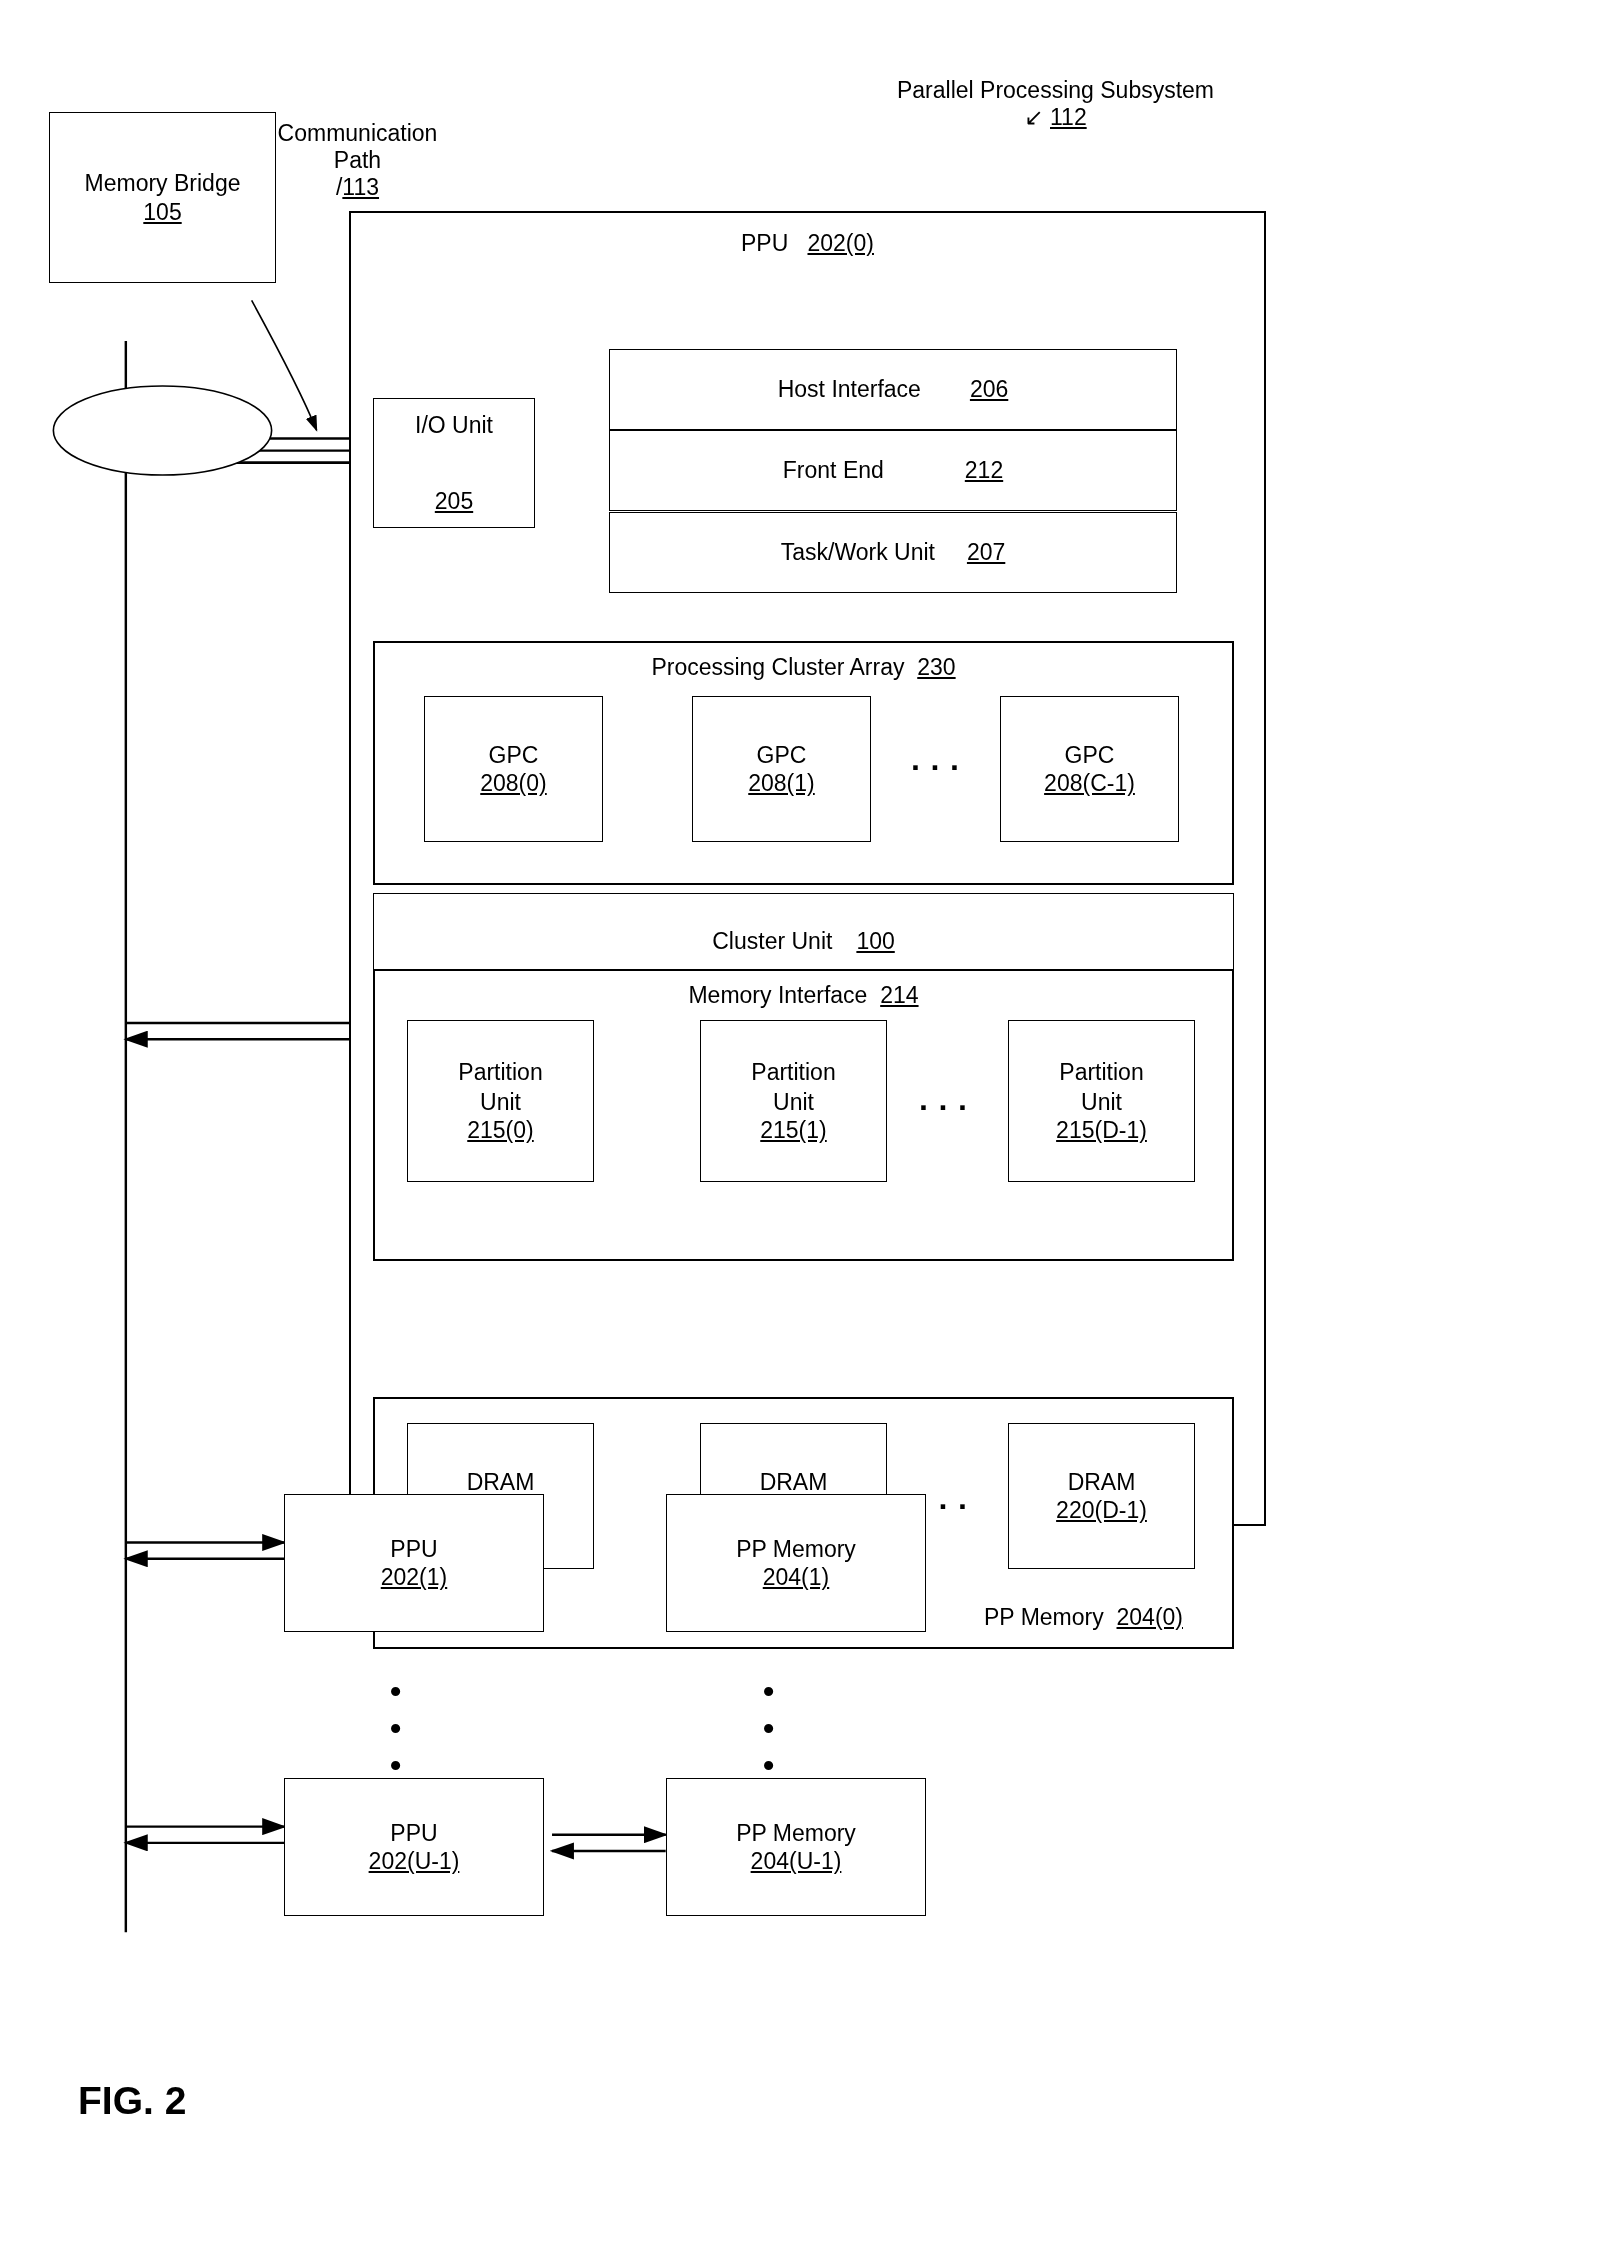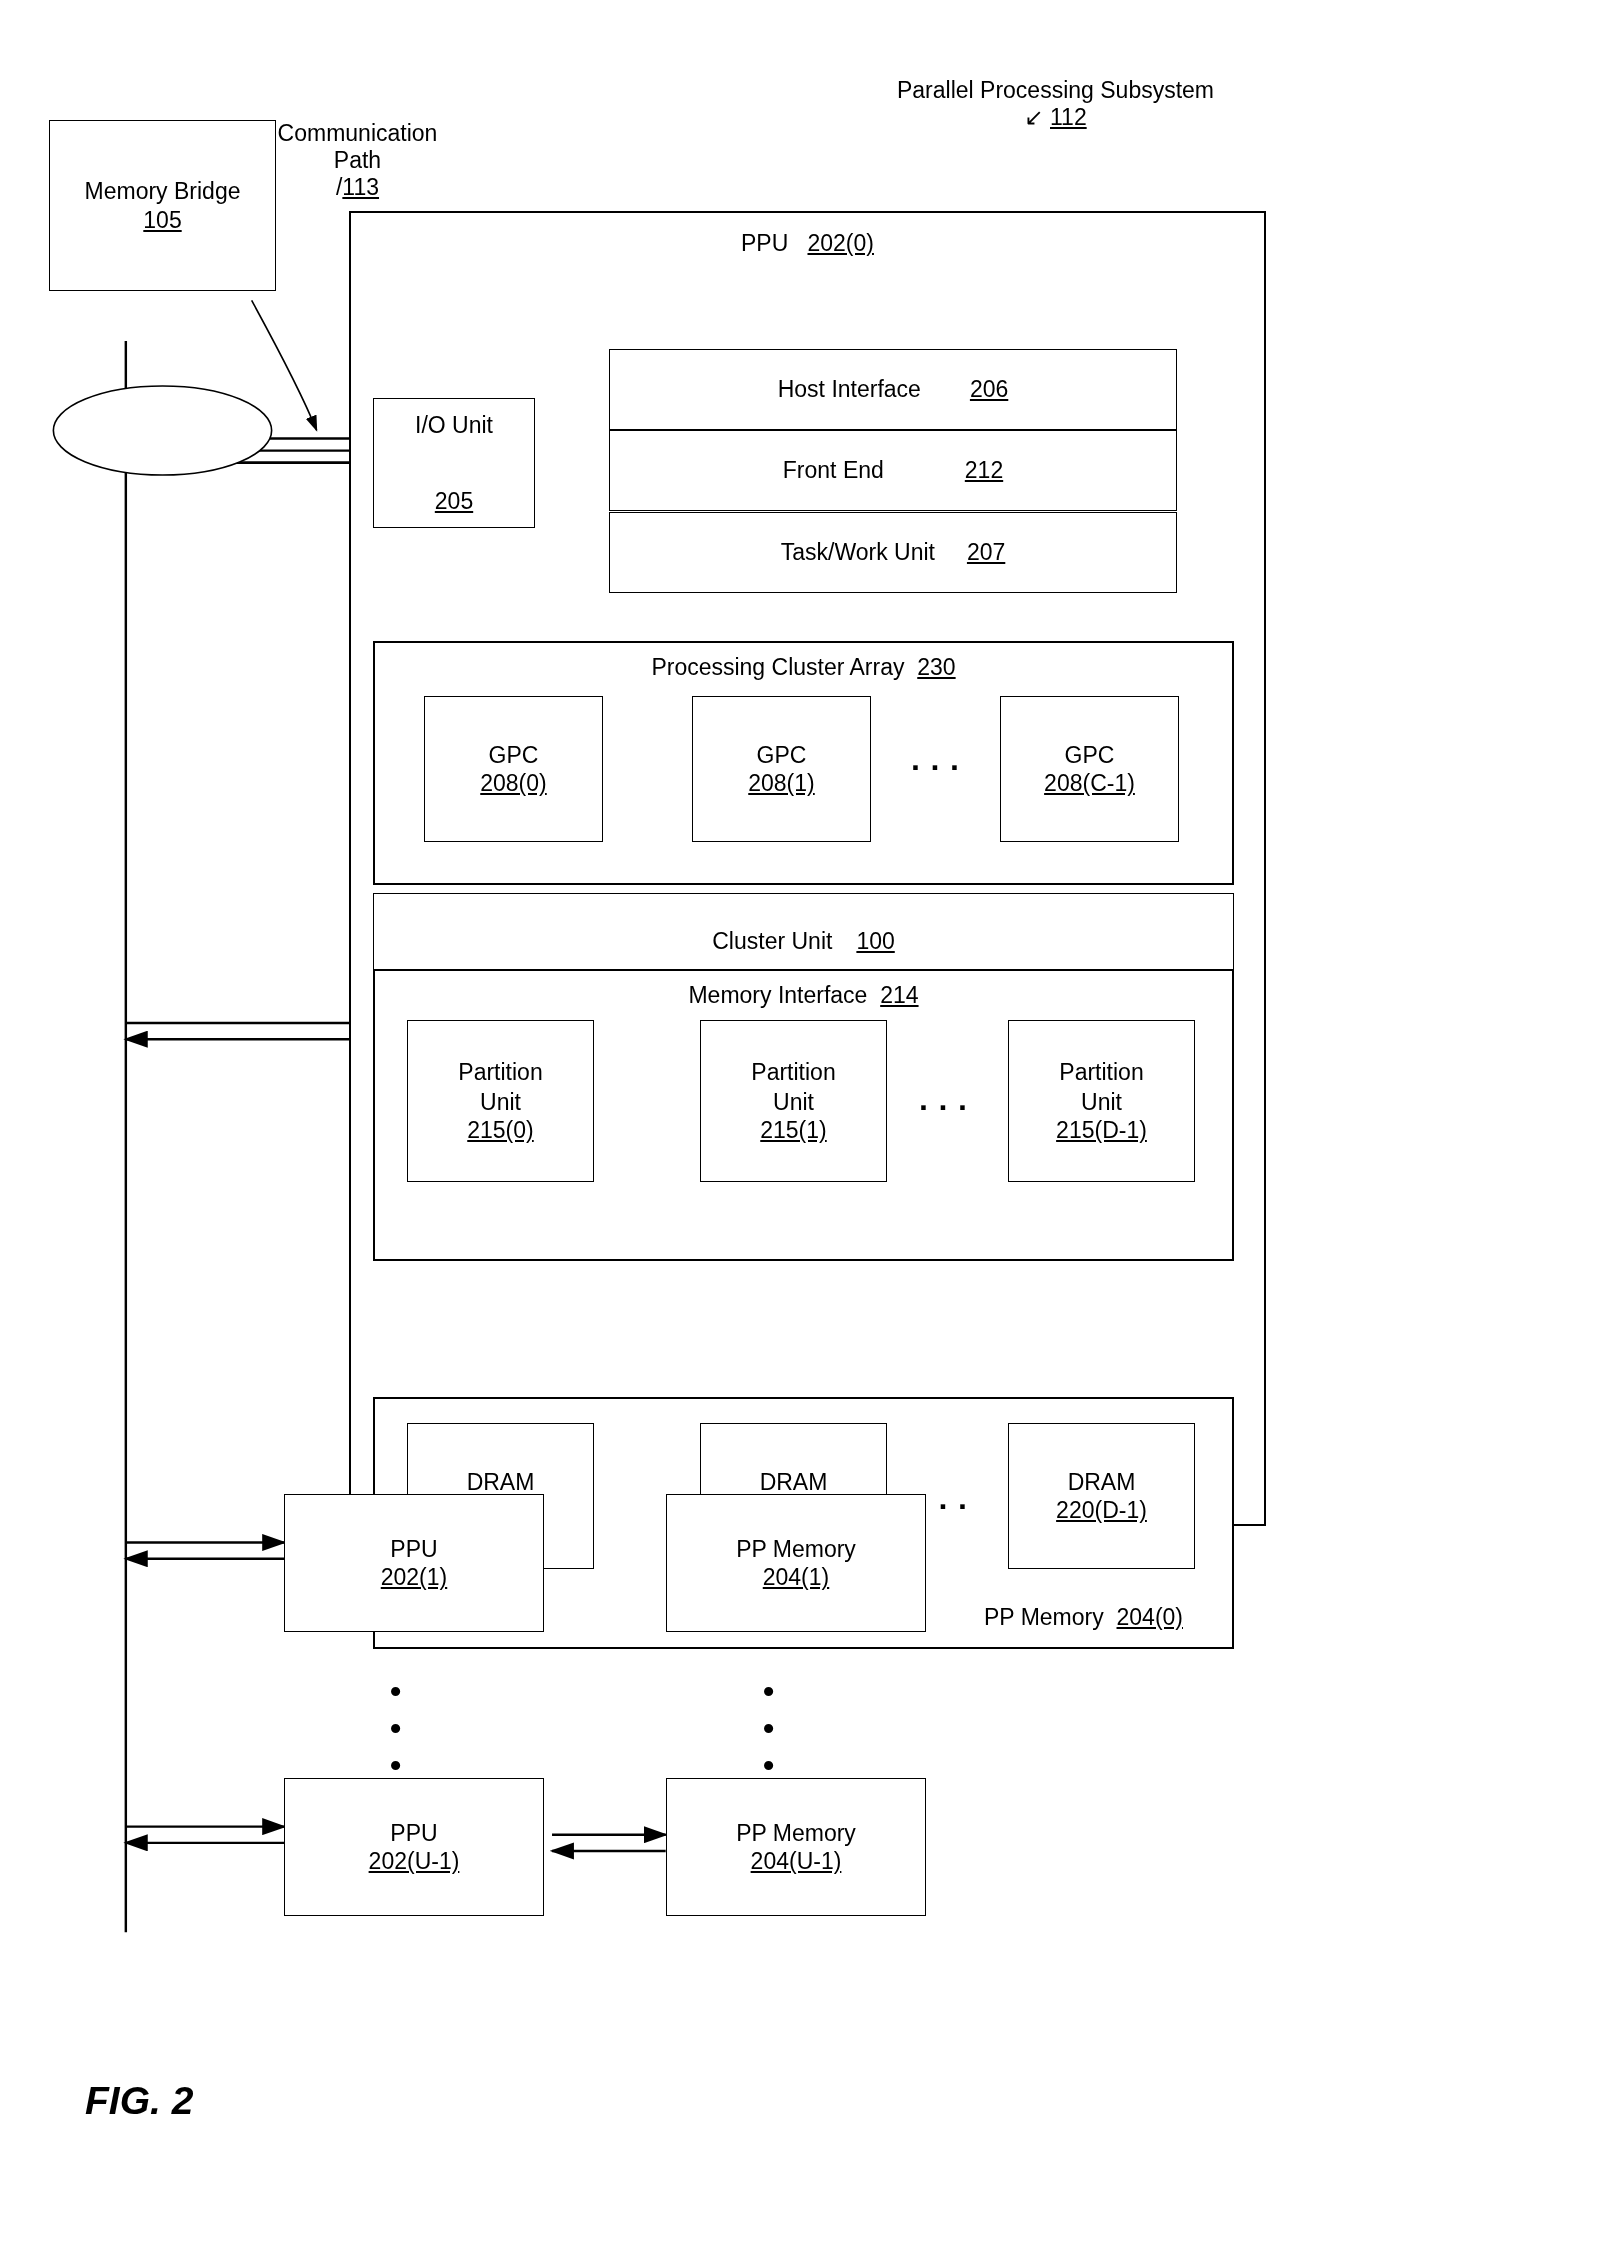--- a/index.html
+++ b/index.html
@@ -110,21 +110,21 @@
     <defs>
       <marker id="arrow" markerWidth="10" markerHeight="7" refX="9" refY="3.5" orient="auto">
         <polygon points="0 0, 10 3.5, 0 7" fill="#000"></polygon>
       </marker>
     </defs>
 
     <path d="M 310 370 Q 370 480 390 530" stroke="#000" stroke-width="2" fill="none" marker-end="url(#arrow)"></path>
 
   </svg>
 
-  <div class="box" style="left:49px; top:120px; width:227px; height:171px;">
+  <div class="box" style="left:49px; top:112px; width:227px; height:171px;">
     <span class="box-label">Memory Bridge</span>
     <span class="box-num underline">105</span>
   </div>
 
   <svg style="position:absolute; left:49px; top:382px; width:227px; height:97px;" viewBox="0 0 280 120" width="227" height="97">
     <ellipse cx="140" cy="60" rx="135" ry="55" fill="white" stroke="black" stroke-width="2"></ellipse>
   </svg>
 
   <div class="annotation-text" style="left:260px; top:120px; width:195px;">
     <span>Communication
@@ -263,16 +263,16 @@
   <div class="box" style="left:284px; top:1778px; width:260px; height:138px;">
     <span class="box-label">PPU</span>
     <span class="box-num underline">202(U-1)</span>
   </div>
 
   <div class="box" style="left:666px; top:1778px; width:260px; height:138px;">
     <span class="box-label">PP Memory</span>
     <span class="box-num underline">204(U-1)</span>
   </div>
 
-  <div class="fig-label" style="left:85px; top:2079px;font-style:italic;">FIG. 2</div>
+  <div class="fig-label" style="left:78px; top:2079px;">FIG. 2</div>
 
 </div>
 
 
 </body></html>

